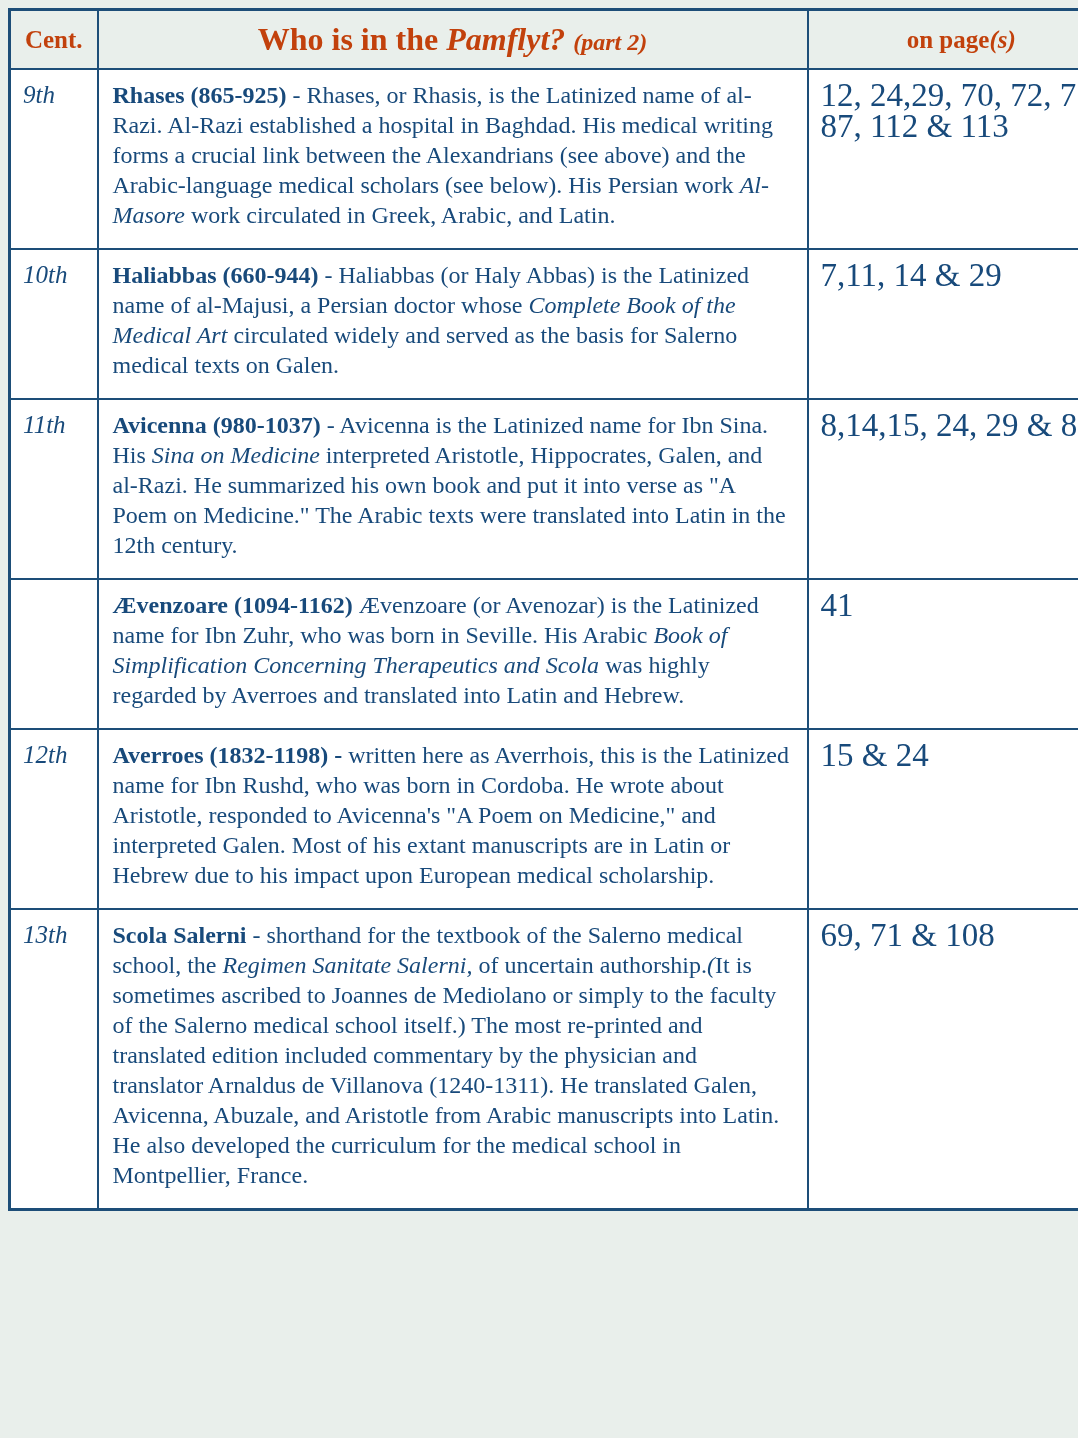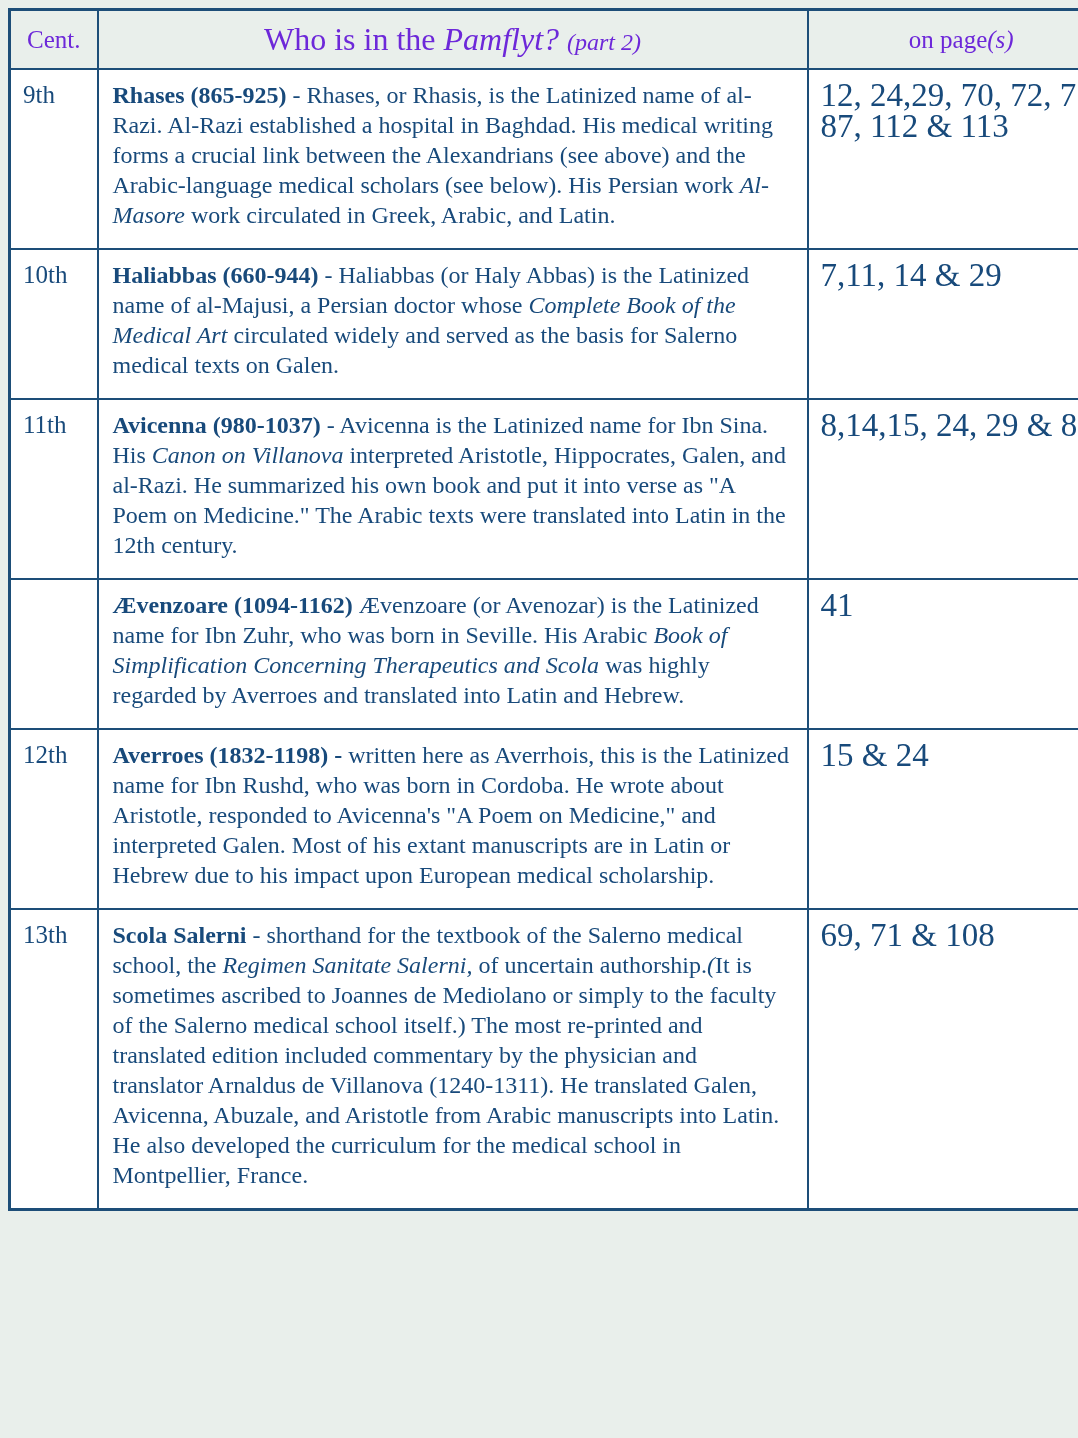--- a/index.html
+++ b/index.html
@@ -23,31 +23,32 @@
     table-layout: fixed;
   }
   th, td {
     border: 2px solid #1d4e78;
     vertical-align: top;
     box-sizing: border-box;
   }
   thead th {
     background: #e9efeb;
     vertical-align: middle;
-    font-weight: normal;
+    font-weight: bold;
     padding: 10px 6px;
-    color: #6d28d9;
+    color: #c2410c;
   }
   th.cent-h  { font-size: 25px; width: 88px;  text-align: center; }
   th.title-h { font-size: 32px; width: 710px; text-align: center; }
   th.pages-h { font-size: 25px; width: 308px; text-align: center; }
   td.cent {
     font-size: 25px;
     padding: 10px 4px 10px 12px;
     line-height: 30px;
+    font-style: italic;
   }
   td.desc {
     font-size: 24px;
     line-height: 30px;
     padding: 10px 16px 18px 14px;
   }
   td.pages {
     font-size: 33px;
     line-height: 31px;
     padding: 10px 8px 10px 12px;
@@ -73,21 +74,21 @@
       <td class="desc"><span class="seg-bold">Rhases (865-925)</span><span> - Rhases, or Rhasis, is the Latinized name of al-Razi. Al-Razi established a hospital in Baghdad. His medical writing forms a crucial link between the Alexandrians (see above) and the Arabic-language medical scholars  (see below). His Persian work </span><span class="seg-italic">Al-Masore</span><span> work circulated in Greek, Arabic, and Latin.</span></td>
       <td class="pages">12, 24,29, 70, 72, 77, 87, 112 &amp; 113</td>
     </tr>
     <tr>
       <td class="cent">10th</td>
       <td class="desc"><span class="seg-bold">Haliabbas (660-944)</span><span> - Haliabbas (or Haly Abbas) is the Latinized name of al-Majusi, a Persian doctor whose </span><span class="seg-italic">Complete Book of the Medical Art</span><span> circulated widely and served as the basis for Salerno medical texts on Galen.</span></td>
       <td class="pages">7,11, 14 &amp; 29</td>
     </tr>
     <tr>
       <td class="cent">11th</td>
-      <td class="desc"><span class="seg-bold">Avicenna (980-1037)</span><span> - Avicenna is the Latinized name for Ibn Sina. His </span><span class="seg-italic">Canon on Villanova</span><span> interpreted Aristotle, Hippocrates, Galen, and al-Razi. He summarized his own book and put it into verse as "A Poem on Medicine." The Arabic texts were translated into Latin in the 12th century.</span></td>
+      <td class="desc"><span class="seg-bold">Avicenna (980-1037)</span><span> - Avicenna is the Latinized name for Ibn Sina. His </span><span class="seg-italic">Sina on Medicine</span><span> interpreted Aristotle, Hippocrates, Galen, and al-Razi. He summarized his own book and put it into verse as "A Poem on Medicine." The Arabic texts were translated into Latin in the 12th century.</span></td>
       <td class="pages">8,14,15, 24, 29 &amp; 88</td>
     </tr>
     <tr>
       <td class="cent"></td>
       <td class="desc"><span class="seg-bold">Ævenzoare (1094-1162)</span><span> Ævenzoare (or Avenozar) is the Latinized name for Ibn Zuhr, who was born in Seville. His Arabic </span><span class="seg-italic">Book of Simplification Concerning Therapeutics and Scola</span><span> was highly regarded by Averroes and translated into Latin and Hebrew.</span></td>
       <td class="pages">41</td>
     </tr>
     <tr>
       <td class="cent">12th</td>
       <td class="desc"><span class="seg-bold">Averroes (1832-1198) - </span><span>written here as Averrhois, this is the Latinized name for Ibn Rushd, who was born in Cordoba. He wrote about Aristotle, responded to Avicenna's "A Poem on Medicine," and interpreted Galen. Most of his extant manuscripts are in Latin or Hebrew due to his impact upon European medical scholarship.</span></td>

